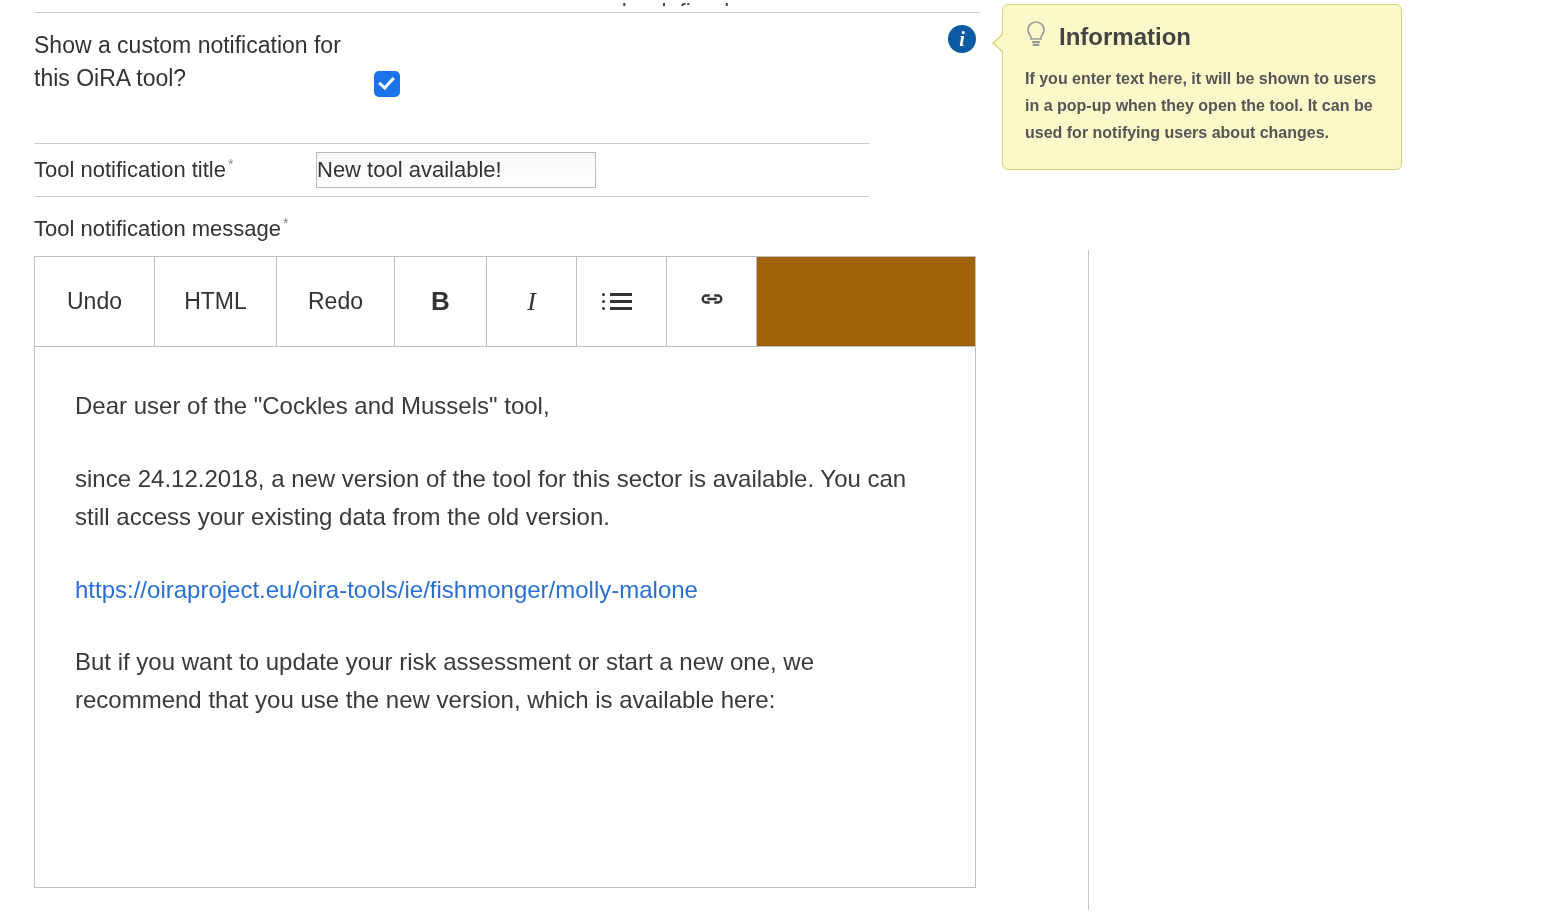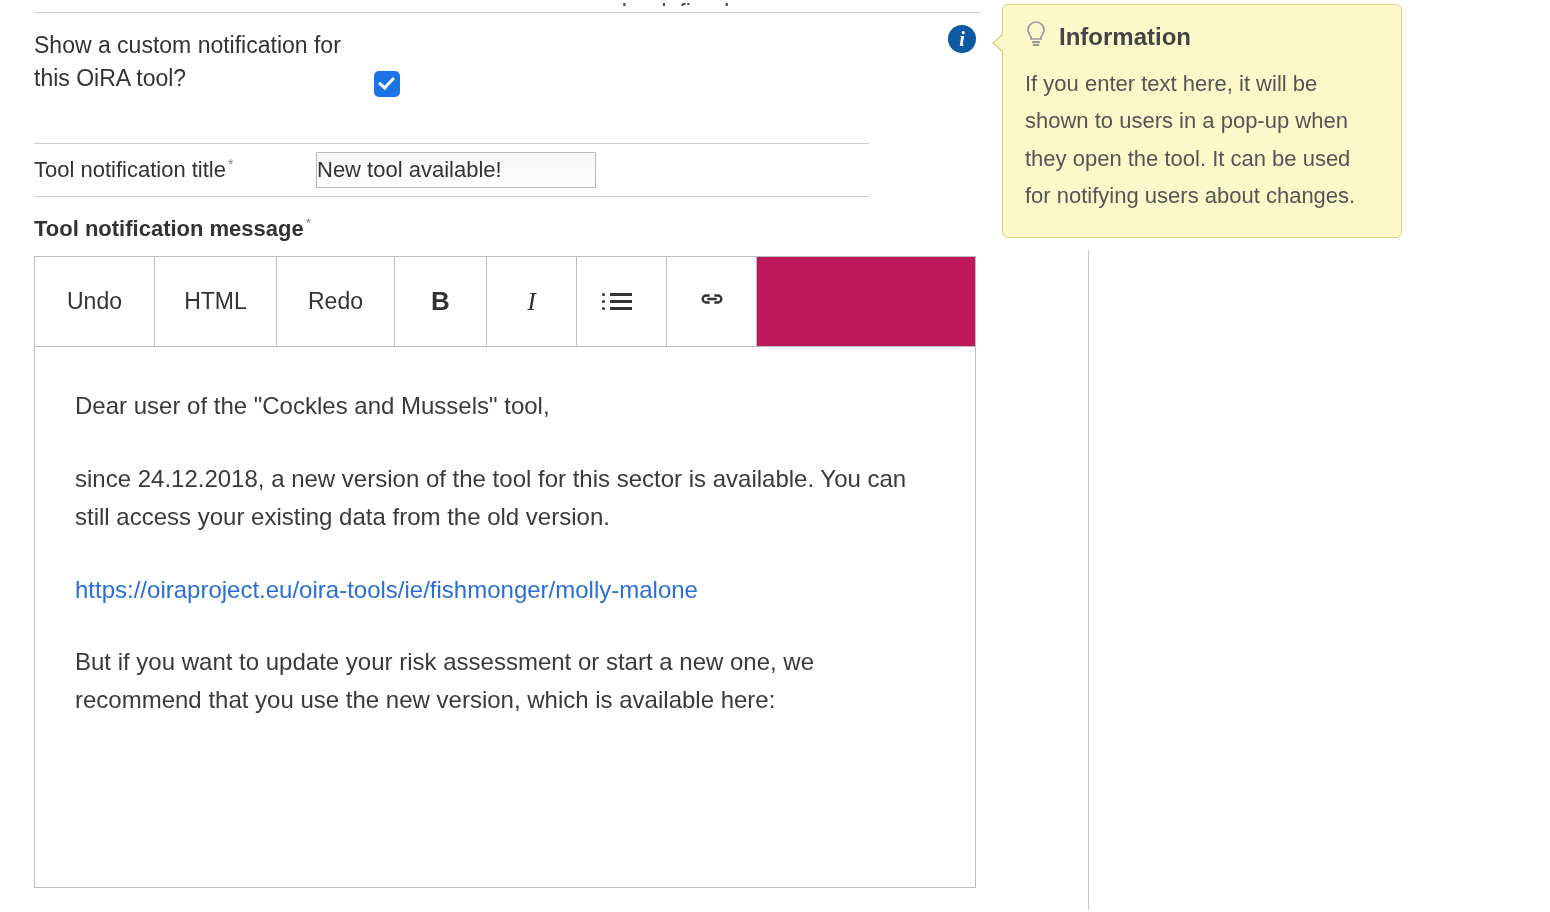--- a/index.html
+++ b/index.html
@@ -108,35 +108,35 @@
     padding: 2px 0;
     font-family: inherit;
     font-size: 22px;
     color: #333;
   }
 
   .row-message {
     padding: 18px 0 6px 0;
   }
   .row-message .lbl {
-    font-weight: bold;
+    font-weight: normal;
     font-size: 22px;
     color: #333;
   }
 
   .editor {
     border: 1px solid #bfbfbf;
     width: 942px;
     margin-top: 8px;
   }
   .toolbar {
     display: flex;
     height: 90px;
     border-bottom: 1px solid #bfbfbf;
-    background: #be185d;
+    background: #a16207;
   }
   .tb-btn {
     border-right: 1px solid #bfbfbf;
     display: flex;
     align-items: center;
     justify-content: center;
     font-size: 23px;
     color: #333;
     background: #fff;
     cursor: pointer;
@@ -246,23 +246,24 @@
   .tooltip-head .bulb {
     color: #999;
     font-size: 24px;
   }
   .tooltip-head .ttl {
     font-weight: bold;
     font-size: 24px;
     color: #444;
   }
   .tooltip-body {
-    font-size: 22px;
+    font-size: 16px;
     color: #555;
     line-height: 1.7;
+    font-weight: bold;
   }
 
   
   .vline {
     position: absolute;
     left: 1088px;
     top: 250px;
     width: 1px;
     height: 660px;
     background: #c9c9c9;

